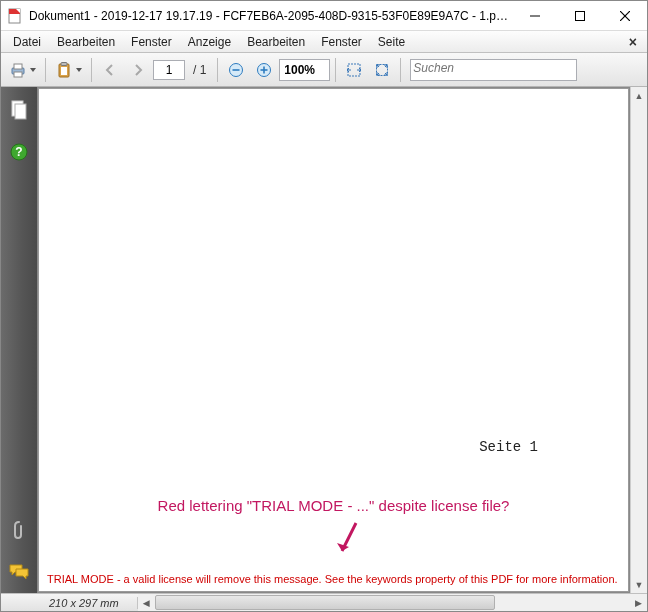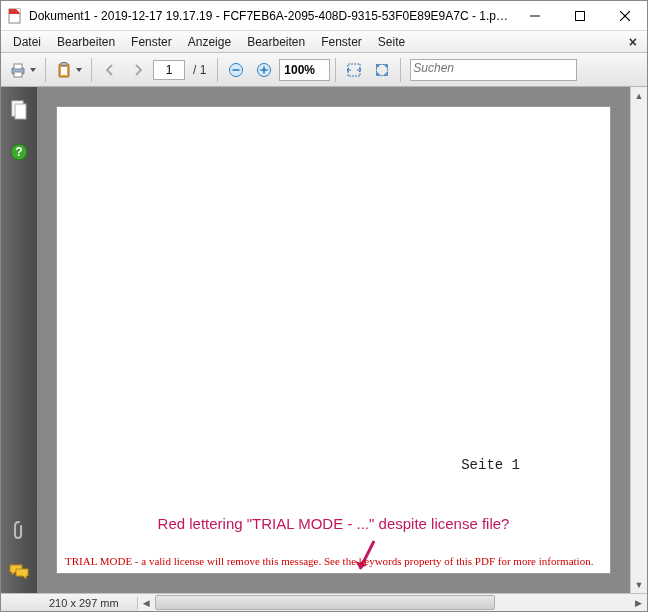--- a/index.html
+++ b/index.html
@@ -159,21 +159,21 @@
   .docwrap {
     flex: 1;
     position: relative;
     background: #888;
     display:flex;
   }
   .docarea {
     flex:1;
     background: #0ea5e9;
     border: 1px solid #999;
-    margin: 19px;
+    margin: 1px;
     position: relative;
     overflow: hidden;
   }
   .vscroll {
     width: 17px;
     background: #f0f0f0;
     border-left:1px solid #ccc;
     position: relative;
   }
   .vscroll .arrow, .hscroll .arrow {
@@ -210,37 +210,37 @@
     left: 295px; top: 432px;
     color:#c21760;
   }
   .trial-msg {
     position:absolute;
     left: 8px; right: 8px;
     bottom: 6px;
     color:#d00000;
     font-size: 11px;
     white-space: nowrap;
-    font-family: Liberation Serif, serif;
   }
 
   
   .statusbar {
     height: 18px;
     background: linear-gradient(#f4f4f4,#e2e2e2);
     border-top: 1px solid #c0c0c0;
     display:flex;
     align-items:center;
     font-size:11px;
     color:#333;
   }
   .statusbar .sidepad { width:36px; }
   .statusbar .dims {
     padding: 0 18px 0 12px;
     border-right:1px solid #c4c4c4;
+    font-style:italic;
   }
   .hscroll {
     flex:1;
     display:flex;
     align-items:center;
     height:17px;
     background:#f0f0f0;
   }
   .hscroll .harrow {
     width:17px;height:17px;

